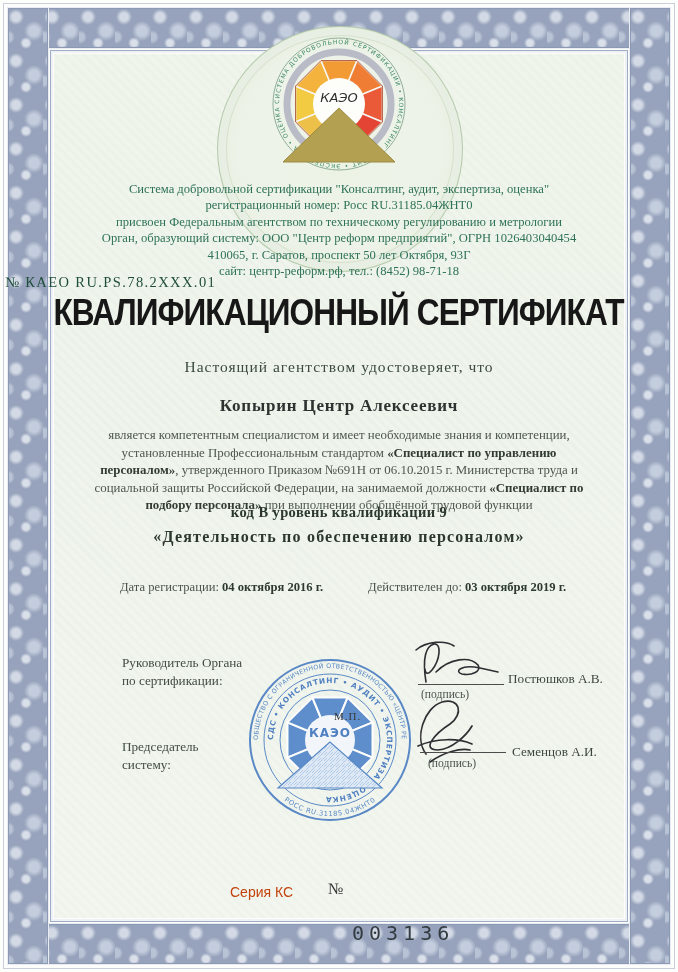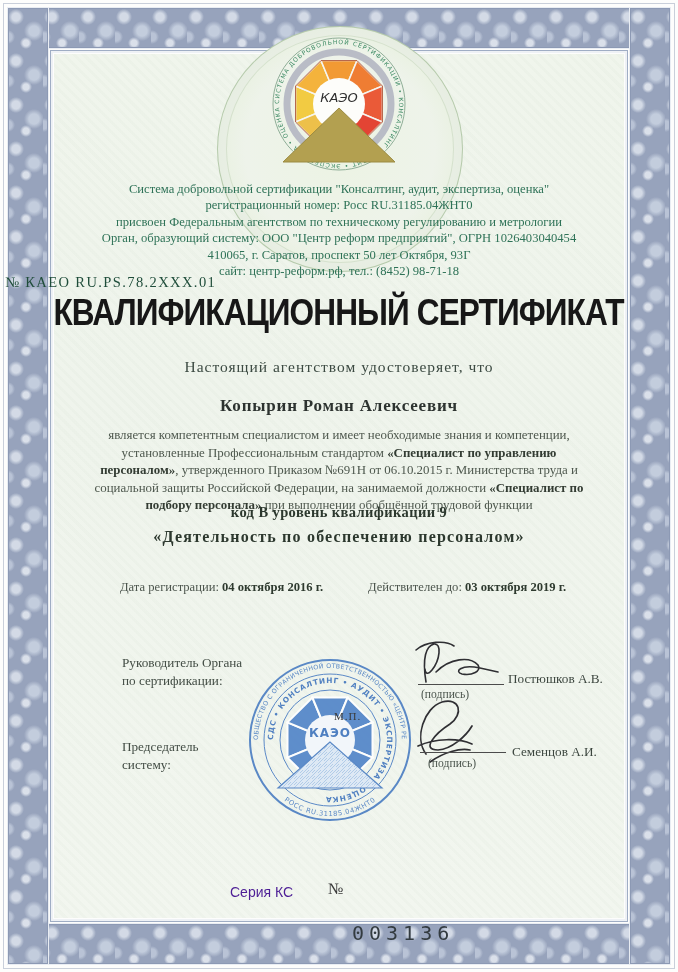--- a/index.html
+++ b/index.html
@@ -56,21 +56,21 @@
   .activity{left:0;right:0;top:528px;text-align:center;z-index:5;
       font-weight:bold;font-size:16px;letter-spacing:1.2px;color:#2c382e;}
   .date-reg{left:120px;top:580px;z-index:5;font-size:12.6px;color:#4d564e;}
   .date-valid{left:368px;top:580px;z-index:5;font-size:12.6px;color:#4d564e;}
   .date-reg b,.date-valid b{color:#2e3a2f;}
   .sig-label{font-size:13.2px;line-height:17.5px;color:#434d45;z-index:5;}
   .sig-name{font-size:13.2px;color:#3c463f;z-index:6;}
   .sig-caption{font-size:11.6px;color:#4a544c;z-index:6;}
   .sig-line{height:0;border-top:1px solid #4c4c4c;z-index:6;}
   .mp-mark{font-size:11px;color:#3a3a3a;z-index:6;letter-spacing:1px;}
-  .series-label{left:230px;top:884px;z-index:5;font-family:"Liberation Sans",sans-serif;font-size:14px;color:#4c1d95;}
+  .series-label{left:230px;top:884px;z-index:5;font-family:"Liberation Sans",sans-serif;font-size:14px;color:#c2410c;}
   .series-no{left:328px;top:880px;z-index:5;font-size:16px;color:#3a3a3a;}
   .series-digits{left:352px;top:921px;z-index:5;font-family:"DejaVu Sans Mono",monospace;
       font-size:20px;letter-spacing:5px;color:#333b40;}
   svg text{font-family:"DejaVu Sans",sans-serif;}
 </style>
 </head>
 <body>
 
 <div class="page">
 
@@ -117,21 +117,21 @@
     <div>сайт: центр-реформ.рф, тел.: (8452) 98-71-18</div>
   </div>
 
   <div class="abs cert-number">№ КАЕО RU.PS.78.2XXX.01</div>
 
   <div class="abs cert-title">
     <span>КВАЛИФИКАЦИОННЫЙ СЕРТИФИКАТ</span>
   </div>
 
   <div class="abs statement">Настоящий агентством удостоверяет, что</div>
-  <div class="abs holder">Копырин Роман Алексеевич</div>
+  <div class="abs holder">Копырин Центр Алексеевич</div>
 
   <p class="abs body-par"><span>является компетентным специалистом и имеет необходимые знания и компетенции, установленные Профессиональным стандартом </span><b>«Специалист по управлению персоналом»</b><span>, утвержденного Приказом №691Н от 06.10.2015 г. Министерства труда и социальной защиты Российской Федерации, на занимаемой должности </span><b>«Специалист по подбору персонала»</b><span> при выполнении обобщённой трудовой функции</span></p>
 
   <div class="abs code-line">код В уровень квалификации 9</div>
   <div class="abs activity">«Деятельность по обеспечению персоналом»</div>
 
   <div class="abs date-reg"><span>Дата регистрации: </span><b>04 октября 2016 г.</b></div>
   <div class="abs date-valid"><span>Действителен до: </span><b>03 октября 2019 г.</b></div>
 
   <div class="abs sig-label" style="left:122px;top:654px;">

